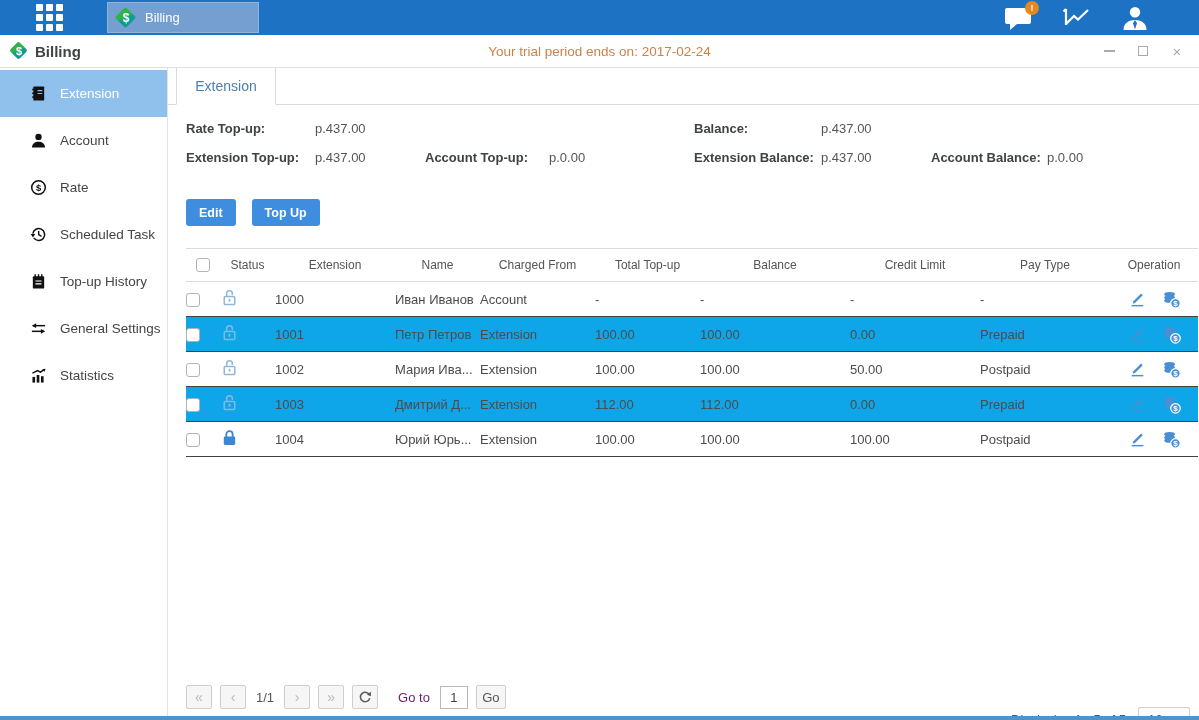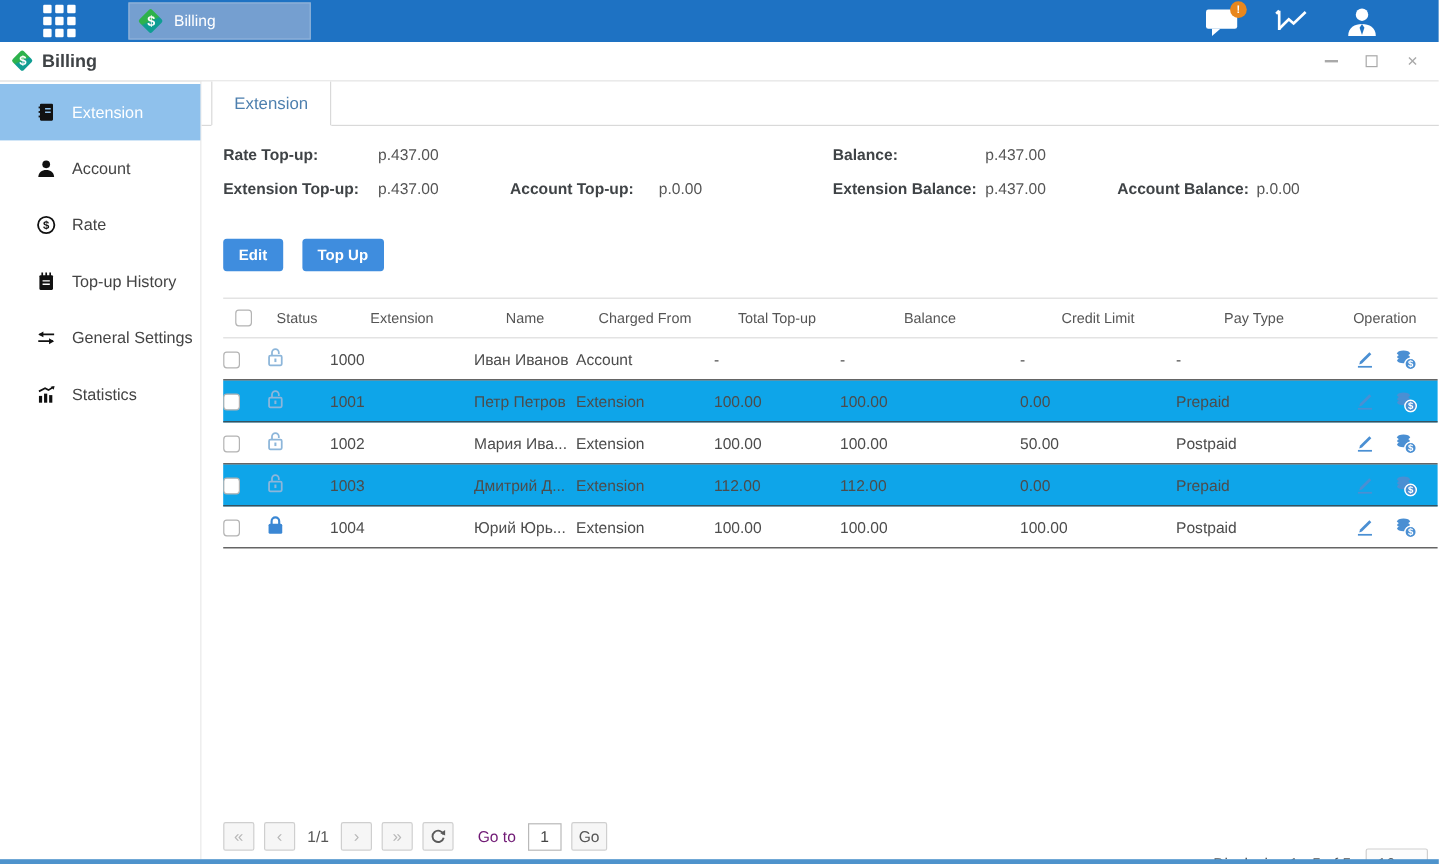--- a/index.html
+++ b/index.html
@@ -139,20 +139,21 @@
     </div>
   </div>
 </div>
 
 <div class="titlebar">
   <span class="diamond">
     <span class="dshape"></span>
       <span class="dtext">$</span>
   </span>
   <span class="win-title">Billing</span>
+  <span class="trial-msg">Your trial period ends on: 2017-02-24</span>
   <span class="win-controls">
     <span class="wc wc-min">
         <i></i>
       </span>
     <span class="wc wc-max">
         <i></i>
       </span>
     <span class="wc">×</span>
   </span>
 </div>
@@ -176,20 +177,28 @@
         <path d="M2 16.5 c.4-4.5 3-6.3 7-6.3 s6.6 1.8 7 6.3 z"></path>
       </svg>
       <span>Account</span>
     </div>
     <div class="side-item">
       <svg width="17" height="17" viewBox="0 0 18 18">
         <circle cx="9" cy="9" r="7.2" fill="none" stroke="#111" stroke-width="1.6"></circle>
         <text x="9" y="12.8" text-anchor="middle" font-size="10" font-weight="bold" fill="#111" font-family="Liberation Sans,sans-serif">$</text>
       </svg>
       <span>Rate</span>
+    </div>
+    <div class="side-item">
+      <svg width="17" height="17" viewBox="0 0 18 18">
+        <path d="M4 12.6 A6.3 6.3 0 1 0 3 8" fill="none" stroke="#111" stroke-width="1.6"></path>
+        <polygon points="0.8,8.6 5.6,8.6 3.1,12.2" fill="#111"></polygon>
+        <path d="M9.2 5.2 v4 l3 1.8" fill="none" stroke="#111" stroke-width="1.5"></path>
+      </svg>
+      <span>Scheduled Task</span>
     </div>
     <div class="side-item">
       <svg width="17" height="17" viewBox="0 0 18 18">
         <rect x="3" y="3.5" width="12" height="13" rx="1" fill="#111"></rect>
         <path d="M5.5 1.2 v3.4 M9 1.2 v3.4 M12.5 1.2 v3.4" stroke="#111" stroke-width="1.5"></path>
         <path d="M5.8 8.5 h6.4 M5.8 11.5 h6.4" stroke="#fff" stroke-width="1.2"></path>
       </svg>
       <span>Top-up History</span>
     </div>
     <div class="side-item">

